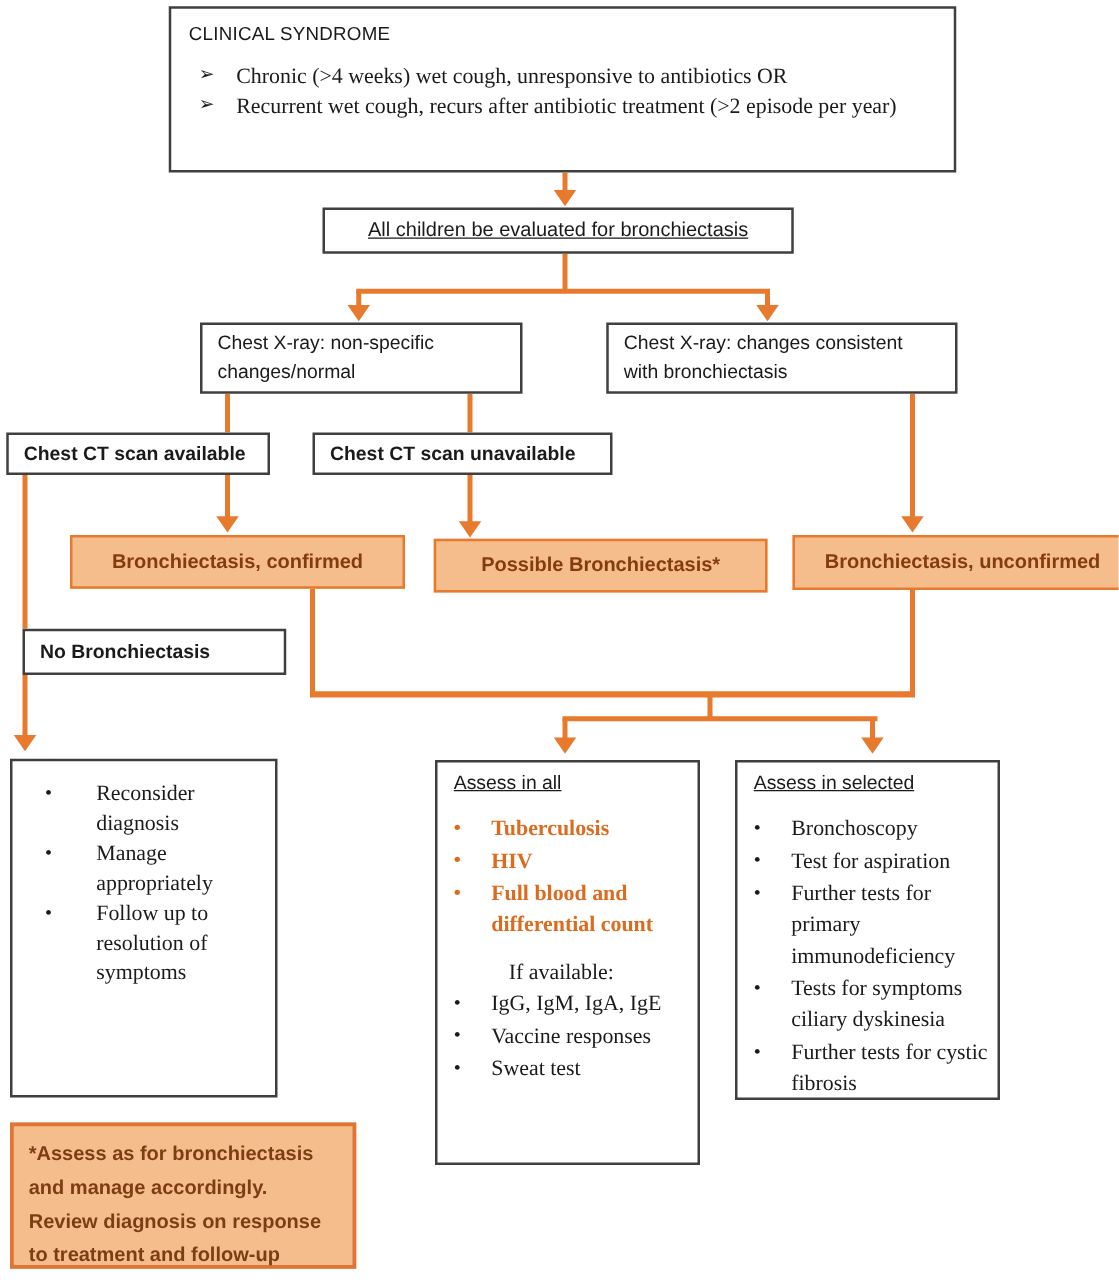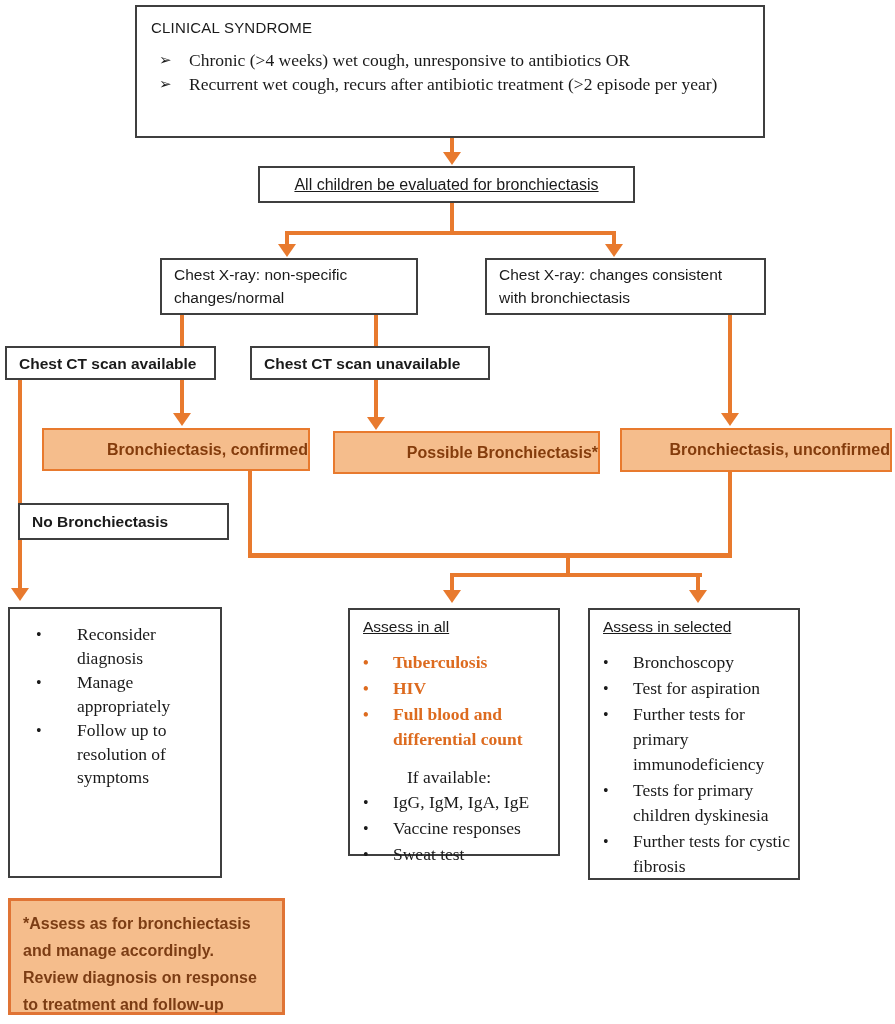--- a/index.html
+++ b/index.html
@@ -7,22 +7,22 @@
     position:relative;width:895px;height:1024px;background:#ffffff;
     font-family:"Liberation Sans",sans-serif;color:#1a1a1a;overflow:hidden;
   }
   
   .box{position:absolute;box-sizing:border-box;background:#fff;border:2px solid #3f3f3f;}
   .plain-label{display:flex;align-items:center;padding:2px 12px;font-size:15.5px;line-height:21px;font-weight:500;}
   .semibold{font-weight:600;}
   .centered{justify-content:center;text-align:center;text-decoration:underline;}
   .obox{
     position:absolute;box-sizing:border-box;background:#f5bd8c;border:2.5px solid #e87a2e;
-    display:flex;align-items:center;justify-content:flex-end;
-    font-size:16px;font-weight:700;color:#843c0c;
+    display:flex;align-items:center;justify-content:center;
+    font-size:16px;font-weight:700;color:#843c0c;margin-left:14px;
   }
   
   .ln{position:absolute;background:#e87a2e;}
   .ah{position:absolute;width:0;height:0;
       border-left:9px solid transparent;border-right:9px solid transparent;
       border-top:13px solid #e87a2e;}
   
   .clinical{padding:12px 12px 0 14px;}
   .clinical .ttl{font-size:15px;font-weight:500;letter-spacing:.2px;}
   .clinical .lst{margin-top:13px;font-family:"Liberation Serif",serif;font-size:17.5px;line-height:23px;}
@@ -145,21 +145,21 @@
         <span class="marker">•</span>
         <span class="txt">Manage appropriately</span>
       </div>
         <div class="li">
         <span class="marker">•</span>
         <span class="txt">Follow up to resolution of symptoms</span>
       </div>
       </div>
   </div>
 
-  <div class="box assess" style="left:348px;top:608px;width:212px;height:248px;">
+  <div class="box assess" style="left:348px;top:608px;width:212px;height:324px;">
     <div class="hd">Assess in all</div>
     <div class="slist hl">
         <div class="li">
         <span class="marker">•</span>
         <span class="txt">Tuberculosis</span>
       </div>
         <div class="li">
         <span class="marker">•</span>
         <span class="txt">HIV</span>
       </div>
@@ -195,21 +195,21 @@
         <div class="li">
         <span class="marker">•</span>
         <span class="txt">Test for aspiration</span>
       </div>
         <div class="li">
         <span class="marker">•</span>
         <span class="txt">Further tests for primary immunodeficiency</span>
       </div>
         <div class="li">
         <span class="marker">•</span>
-        <span class="txt">Tests for primary children dyskinesia</span>
+        <span class="txt">Tests for symptoms ciliary dyskinesia</span>
       </div>
         <div class="li">
         <span class="marker">•</span>
         <span class="txt">Further tests for cystic fibrosis</span>
       </div>
       </div>
   </div>
 
   <div class="footnote" style="left:8px;top:898px;width:277px;height:117px;font-weight:bold;">
     <span>*Assess as for bronchiectasis and manage accordingly. Review diagnosis on response to treatment and follow-up</span>

